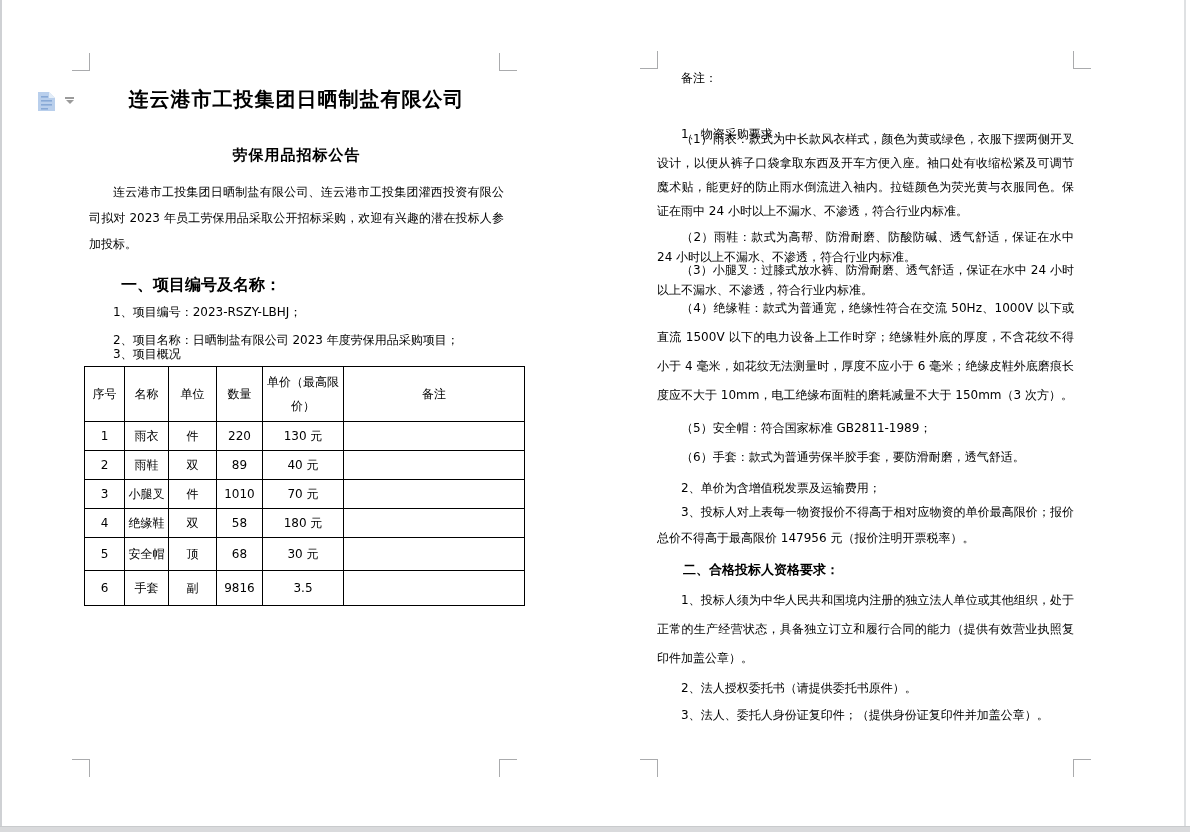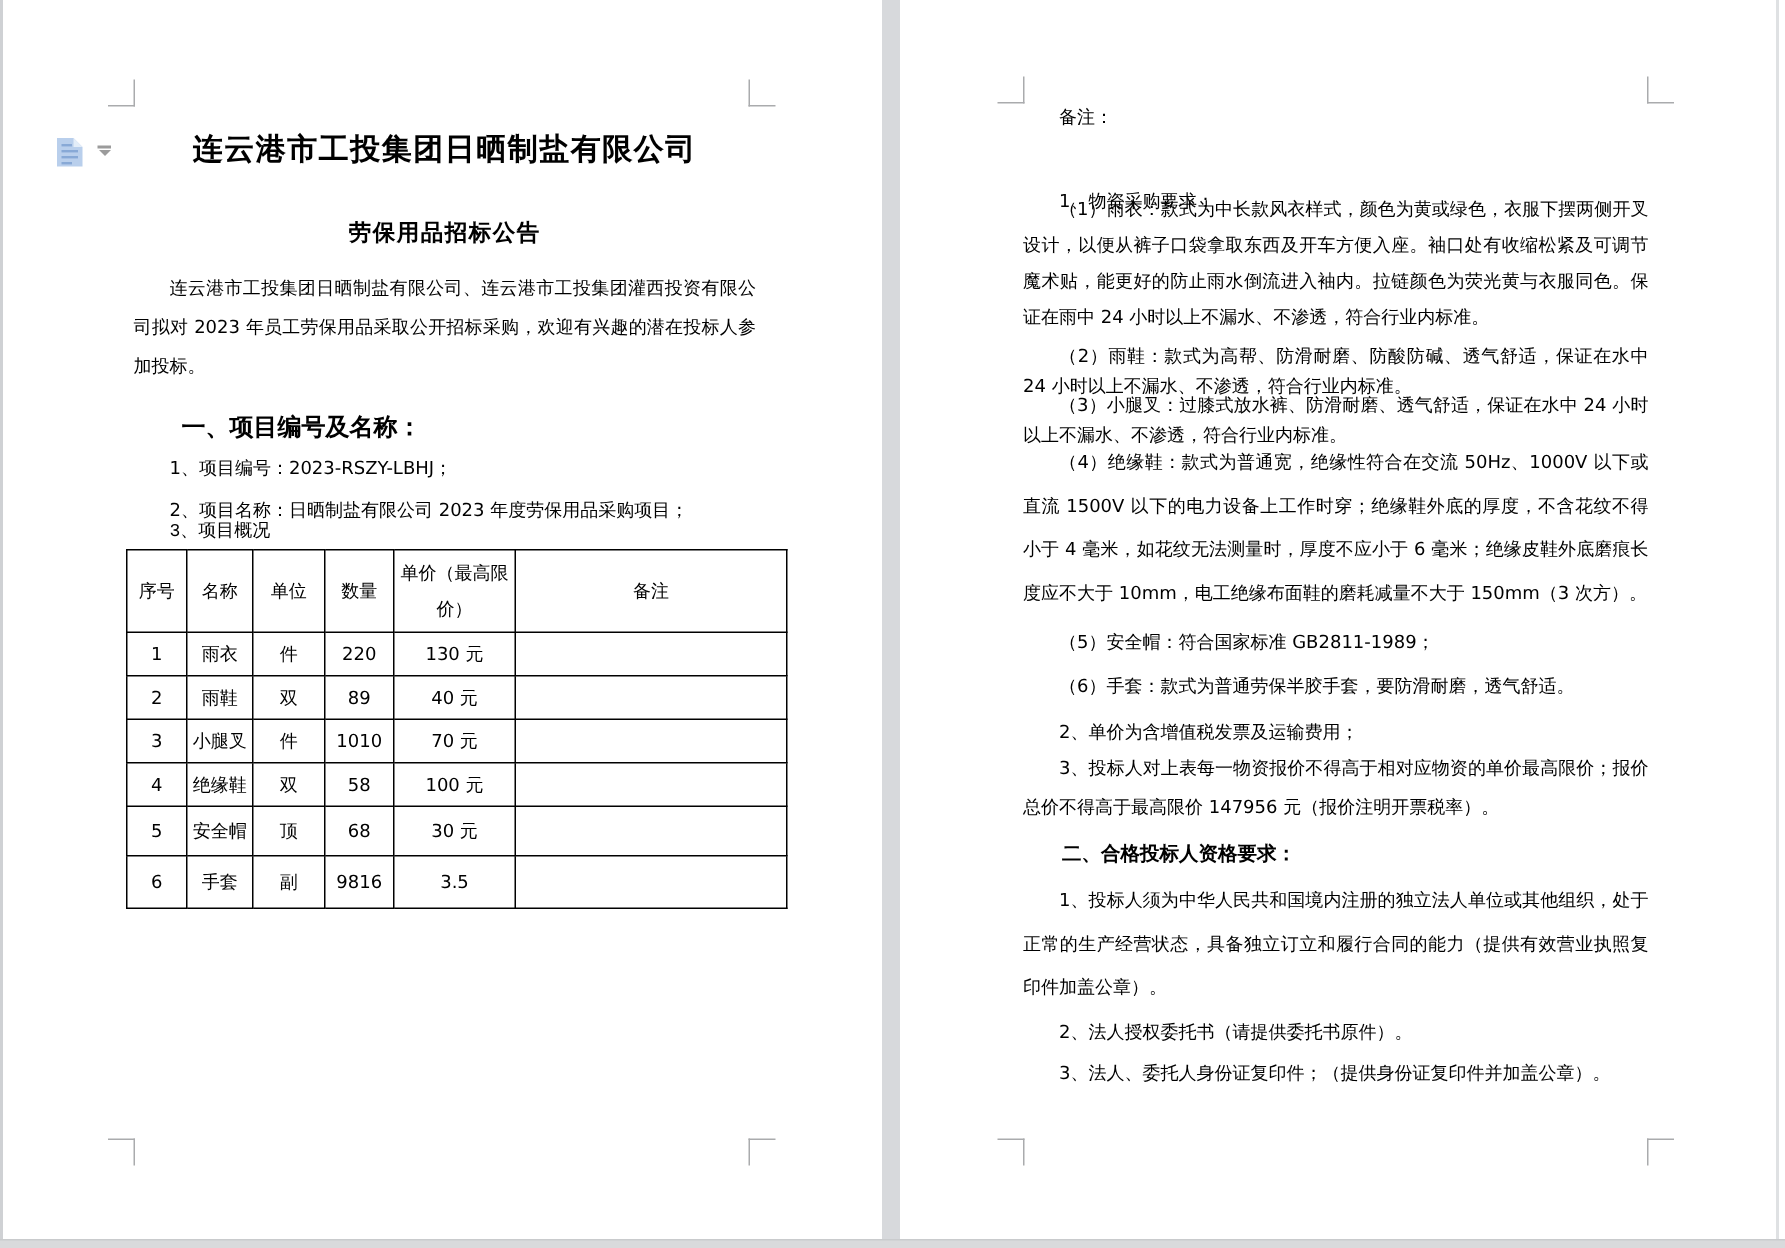--- a/index.html
+++ b/index.html
@@ -4,21 +4,21 @@
 <style>
   html,body{margin:0;padding:0;}
   body{
     width:1190px;height:832px;position:relative;overflow:hidden;
     background:#ffffff;color:#000;
     font-family:"DejaVu Sans","Liberation Sans",sans-serif;
   }
   .canvas{position:absolute;inset:0;}
   .page{position:absolute;top:0;height:827px;background:#ffffff;}
   .page-left{left:2px;width:586px;}
-  .page-right{left:600px;width:582px;}
+  .page-right{left:575px;width:582px;}
   .page-gap{position:absolute;top:0;left:588px;width:14px;height:827px;background:#d7d9dc;}
   .left-border{position:absolute;top:0;left:0;width:2px;height:827px;background:#cfd1d4;}
   .right-border{position:absolute;top:0;left:1184px;width:2px;height:827px;background:#dfe1e3;}
   .bottom-strip{position:absolute;left:0;top:826px;width:1190px;height:6px;background:#d9dadc;border-top:1px solid #c9cbcd;}
 
   
   .mark{position:absolute;width:17px;height:17px;pointer-events:none;}
   .mark.tl{border-right:1px solid #aaabad;border-bottom:1px solid #aaabad;}
   .mark.tr{border-left:1px solid #aaabad;border-bottom:1px solid #aaabad;}
   .mark.bl{border-right:1px solid #aaabad;border-top:1px solid #aaabad;}
@@ -86,21 +86,21 @@
           <span class="tri"></span>
       </span>
     </div>
 
     <div class="blk p1-blk center doc-title bold" style="top:88px;">连云港市工投集团日晒制盐有限公司</div>
     <div class="blk p1-blk center doc-subtitle bold" style="top:146px;font-family:Liberation Mono, monospace;">劳保用品招标公告</div>
     <div class="blk p1-blk indent lh26" style="top:179px;">连云港市工投集团日晒制盐有限公司、连云港市工投集团灌西投资有限公司拟对 2023 年员工劳保用品采取公开招标采购，欢迎有兴趣的潜在投标人参加投标。</div>
     <div class="blk p1-blk indent bold" style="top:274px;font-size:16px;">一、项目编号及名称：</div>
     <div class="blk p1-blk indent" style="top:301px;">1、项目编号：2023-RSZY-LBHJ；</div>
     <div class="blk p1-blk indent" style="top:329px;">2、项目名称：日晒制盐有限公司 2023 年度劳保用品采购项目；</div>
-    <div class="blk p1-blk indent" style="top:343px;font-family:Liberation Mono, monospace;">3、项目概况</div>
+    <div class="blk p1-blk indent" style="top:343px;">3、项目概况</div>
 
     <table class="spec-table">
       <colgroup>
         <col style="width:40px">
           <col style="width:44px">
           <col style="width:48px">
         <col style="width:46px">
           <col style="width:81px">
           <col style="width:181px">
       </colgroup>
@@ -137,21 +137,21 @@
             <td>件</td>
             <td>1010</td>
             <td>70 元</td>
             <td></td>
           </tr>
           <tr>
             <td>4</td>
             <td>绝缘鞋</td>
             <td>双</td>
             <td>58</td>
-            <td>100 元</td>
+            <td>180 元</td>
             <td></td>
           </tr>
           <tr>
             <td>5</td>
             <td>安全帽</td>
             <td>顶</td>
             <td>68</td>
             <td>30 元</td>
             <td></td>
           </tr>

